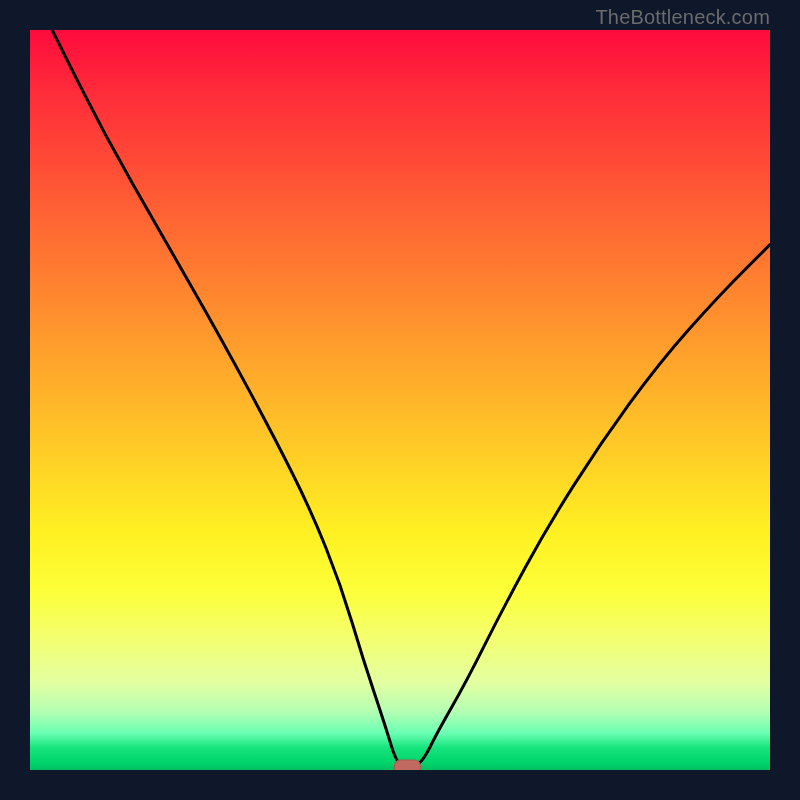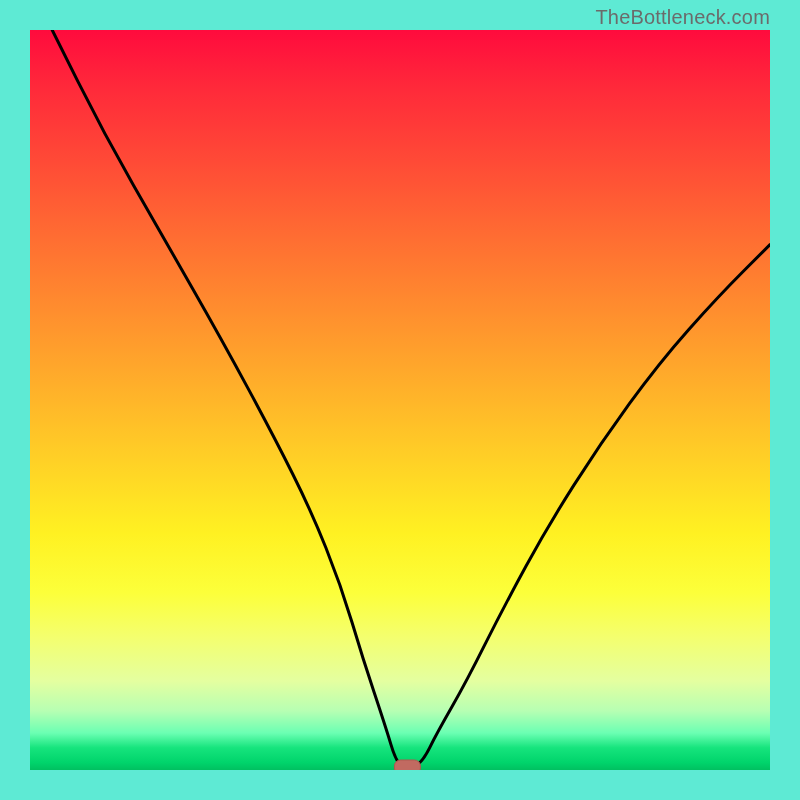--- a/index.html
+++ b/index.html
@@ -8,21 +8,21 @@
     width: 800px;
     height: 800px;
     overflow: hidden;
     background: #000;
     font-family: Arial, Helvetica, sans-serif;
   }
   .frame {
     position: relative;
     width: 800px;
     height: 800px;
-    background: #5eead4;
+    background: #0f172a;
   }
   .plot-area {
     position: absolute;
     left: 30px;
     top: 30px;
     width: 740px;
     height: 740px;
     
     background: linear-gradient(
       to bottom,

